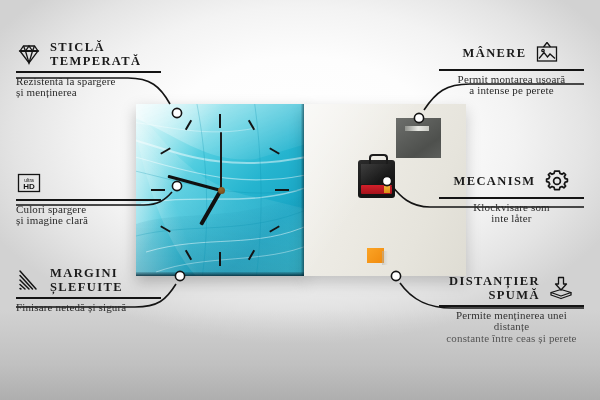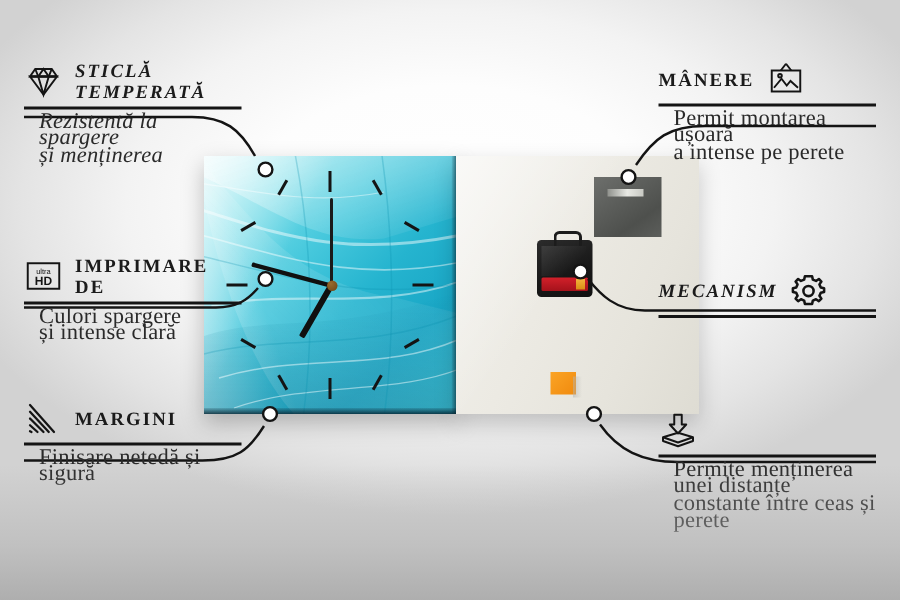--- a/index.html
+++ b/index.html
@@ -104,28 +104,28 @@
 
   
   .callout{position:absolute;}
   .co-head{display:flex;align-items:center;gap:8px;}
   .co-title{
     font-weight:700;letter-spacing:1.4px;color:#1b1b1b;font-size:12.5px;line-height:14px;
     text-transform:uppercase;
   }
   .co-rule{height:1.6px;background:#141414;margin-top:3px;}
   .co-sub{
-    font-size:15px;line-height:11.6px;color:#2a2a2a;margin-top:3px;letter-spacing:.15px;margin-left:10px;
+    font-size:11px;line-height:11.6px;color:#2a2a2a;margin-top:3px;letter-spacing:.15px;
   }
   .left .co-head{justify-content:flex-start;}
   .left .co-title{text-align:left;}
   .left .co-sub{text-align:left;}
-  .right .co-head{justify-content:flex-start;flex-direction:row;}
+  .right .co-head{justify-content:center;flex-direction:row;}
   .right .co-title{text-align:right;}
-  .right .co-sub{text-align:left;}
+  .right .co-sub{text-align:center;}
 
   .ico{width:26px;height:26px;flex:0 0 26px;display:block;}
   .ico svg{display:block;width:26px;height:26px;}
 
   .leader{position:absolute;left:0;top:0;width:600px;height:400px;pointer-events:none;}
 </style>
 </head>
 <body>
 
 <div class="stage">
@@ -221,21 +221,21 @@
       <circle cx="419" cy="118" r="4.6" fill="#ffffff" stroke-width="1.6"></circle>
 
       <path d="M584,207 L430,207 C410,207 400,196 392,186"></path>
       <circle cx="387" cy="181" r="4.6" fill="#ffffff" stroke-width="1.6"></circle>
 
       <path d="M584,308 L452,308 C428,308 412,300 400,283"></path>
       <circle cx="396" cy="276" r="4.6" fill="#ffffff" stroke-width="1.6"></circle>
     </g>
   </svg>
 
-  <div class="callout left" style="left:16px;top:40px;width:145px;font-style:italic;">
+  <div class="callout left" style="left:16px;top:40px;width:145px;">
     <div class="co-head">
       <span class="ico">
         <svg viewBox="0 0 26 26">
             <g fill="none" stroke="#141414" stroke-width="1.3">
           <path d="M4,10 L13,22 L22,10 Z"></path>
               <path d="M4,10 L7.5,5 L18.5,5 L22,10 Z"></path>
           <path d="M7.5,5 L9.5,10 L13,22 L16.5,10 L18.5,5"></path>
               <path d="M4,10 L22,10"></path>
           <path d="M9.5,10 L13,5 L16.5,10"></path>
             </g>
@@ -254,44 +254,44 @@
   <div class="callout left" style="left:16px;top:170px;width:145px;">
     <div class="co-head">
       <span class="ico">
         <svg viewBox="0 0 26 26">
           <rect x="2.5" y="4.5" width="21" height="17" fill="none" stroke="#141414" stroke-width="1.3"></rect>
           <text x="13" y="11.5" font-family="Liberation Sans, sans-serif" font-size="5" text-anchor="middle" fill="#141414">ultra</text>
           <text x="13" y="19" font-family="Liberation Sans, sans-serif" font-size="8" font-weight="bold" text-anchor="middle" fill="#141414">HD</text>
         </svg>
       </span>
       <span class="co-title">
-        <span>IMPRIMARE DE</span><br>
-      </span>
-    </div>
-    <div class="co-rule" style="width:145px;"></div>
-    <div class="co-sub">
-      <span>Culori spargere</span><br><span>și intense clară</span>
+        <br>
+      </span>
+    </div>
+    <div class="co-rule" style="width:145px;"></div>
+    <div class="co-sub">
+      <span>Culori spargere</span><br><span>și imagine clară</span>
     </div>
   </div>
 
   <div class="callout left" style="left:16px;top:266px;width:145px;">
     <div class="co-head">
       <span class="ico">
         <svg viewBox="0 0 26 26">
             <g stroke="#141414" stroke-width="1.5" stroke-linecap="round">
           <path d="M4,4 L20,22"></path>
               <path d="M4,8.5 L16.5,22"></path>
               <path d="M4,13 L13,22"></path>
           <path d="M4,17.5 L9,22"></path>
               <path d="M4,21.5 L5,22"></path>
             </g>
           </svg>
       </span>
       <span class="co-title">
-        <span>MARGINI</span><br>
+        <span>MARGINI</span><br><span>ȘLEFUITE</span>
       </span>
     </div>
     <div class="co-rule" style="width:145px;"></div>
     <div class="co-sub">
       <span>Finisare netedă și sigură</span>
     </div>
   </div>
 
   <div class="callout right" style="left:439px;top:40px;width:145px;">
     <div class="co-head">
@@ -308,39 +308,45 @@
             </g>
           </svg>
       </span>
     </div>
     <div class="co-rule" style="width:145px;"></div>
     <div class="co-sub">
       <span>Permit montarea ușoară</span><br><span>a intense pe perete</span>
     </div>
   </div>
 
-  <div class="callout right" style="left:439px;top:181px;width:145px;font-style:italic;">
+  <div class="callout right" style="left:439px;top:168px;width:145px;">
     <div class="co-head">
       <span class="co-title">
         <span>MECANISM</span><br>
       </span>
       <span class="ico">
         <svg viewBox="0 0 26 26">
             <g fill="none" stroke="#141414" stroke-width="1.7" stroke-linejoin="round">
           <path d="M13,3.2 l2.4,0 0.5,2.2 2.1,0.9 1.9,-1.3 1.7,1.7 -1.3,1.9 0.9,2.1 2.2,0.5 0,2.4 -2.2,0.5 -0.9,2.1 1.3,1.9 -1.7,1.7 -1.9,-1.3 -2.1,0.9 -0.5,2.2 -2.4,0 -2.4,0 -0.5,-2.2 -2.1,-0.9 -1.9,1.3 -1.7,-1.7 1.3,-1.9 -0.9,-2.1 -2.2,-0.5 0,-2.4 2.2,-0.5 0.9,-2.1 -1.3,-1.9 1.7,-1.7 1.9,1.3 2.1,-0.9 0.5,-2.2 z"></path>
           <circle cx="13" cy="13" r="3.4"></circle>
             </g>
           </svg>
       </span>
     </div>
     <div class="co-rule" style="width:145px;"></div>
+    <div class="co-sub">
+      <span>Klockvisare som</span><br><span>inte låter</span>
+    </div>
   </div>
 
   <div class="callout right" style="left:439px;top:274px;width:145px;">
     <div class="co-head">
+      <span class="co-title">
+        <span>DISTANȚIER</span><br><span>SPUMĂ</span>
+      </span>
       <span class="ico">
         <svg viewBox="0 0 26 26">
             <g fill="none" stroke="#141414" stroke-width="1.3" stroke-linejoin="round">
           <path d="M10.5,2.5 L15.5,2.5 L15.5,9 L18.5,9 L13,15 L7.5,9 L10.5,9 Z"></path>
           <path d="M13,14.5 L23,17.5 L13,21 L3,17.5 Z"></path>
           <path d="M3,17.5 L3,20 L13,23.5 L23,20 L23,17.5"></path>
             </g>
           </svg>
       </span>
     </div>

